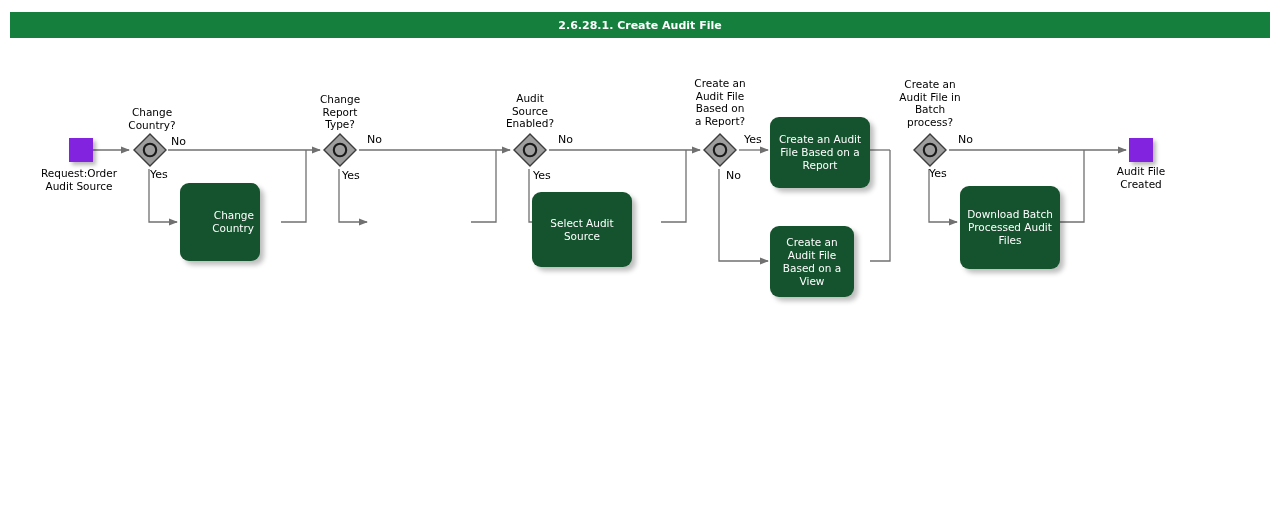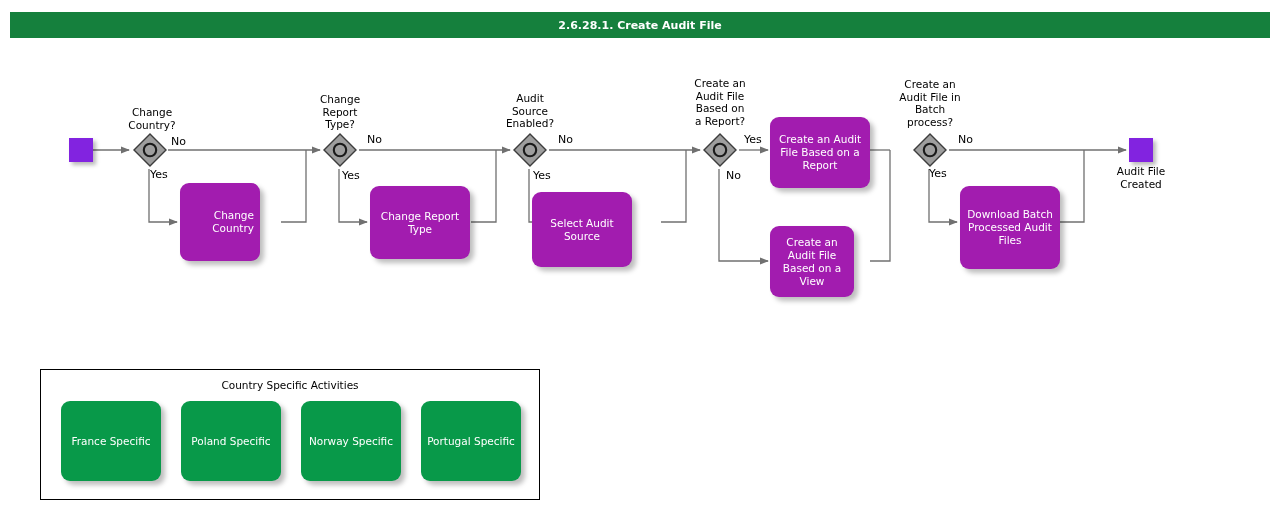--- a/index.html
+++ b/index.html
@@ -63,21 +63,21 @@
   
   .event {
     width: 24px;
     height: 24px;
     background: #8223e0;
     box-shadow: 3px 3px 4px rgba(0,0,0,0.28);
   }
 
   
   .task {
-    background: #a21caf;
+    background: #14532d;
     border-radius: 9px;
     box-shadow: 4px 4px 5px rgba(0,0,0,0.26);
     display: flex;
     align-items: center;
     justify-content: center;
     text-align: center;
     color: #ffffff;
     font-size: 10.5px;
     line-height: 13px;
     font-family: "DejaVu Sans", sans-serif;
@@ -200,20 +200,22 @@
 
       <path d="M 870 150 L 890 150 L 890 150"></path>
 
       <path d="M 870 261 L 890 261 L 890 150"></path>
 
       <path d="M 1059 222 L 1084 222 L 1084 150"></path>
     </g>
   </svg>
 
   <div class="node event" style="left:69px; top:138px;"></div>
+  <div class="label" style="left:19px; top:167px; width:120px;">Request:Order
+Audit Source</div>
 
   <div class="node gateway" style="left:133px; top:133px;">
     <svg width="34" height="34" viewBox="0 0 34 34" xmlns="http://www.w3.org/2000/svg">
       <polygon points="17,1 33,17 17,33 1,17" fill="#9e9e9e" stroke="#3c3c3c" stroke-width="1.4"></polygon>
       <circle cx="17" cy="17" r="6.2" fill="#9e9e9e" stroke="#1a1a1a" stroke-width="2.1"></circle>
     </svg>
   </div>
   <div class="label" style="left:100px; top:106px; width:104px;">Change
 Country?</div>
   <div class="edge-label" style="left:171px; top:136px;">No</div>
@@ -227,22 +229,20 @@
       <polygon points="17,1 33,17 17,33 1,17" fill="#9e9e9e" stroke="#3c3c3c" stroke-width="1.4"></polygon>
       <circle cx="17" cy="17" r="6.2" fill="#9e9e9e" stroke="#1a1a1a" stroke-width="2.1"></circle>
     </svg>
   </div>
   <div class="label" style="left:290px; top:93px; width:100px;">Change
 Report
 Type?</div>
   <div class="edge-label" style="left:367px; top:134px;">No</div>
   <div class="edge-label" style="left:342px; top:170px;">Yes</div>
 
-  <div class="node task" style="left:370px; top:186px; width:100px; height:73px;">Change Report
-Type</div>
 
   <div class="node gateway" style="left:513px; top:133px;">
     <svg width="34" height="34" viewBox="0 0 34 34" xmlns="http://www.w3.org/2000/svg">
       <polygon points="17,1 33,17 17,33 1,17" fill="#9e9e9e" stroke="#3c3c3c" stroke-width="1.4"></polygon>
       <circle cx="17" cy="17" r="6.2" fill="#9e9e9e" stroke="#1a1a1a" stroke-width="2.1"></circle>
     </svg>
   </div>
   <div class="label" style="left:478px; top:92px; width:104px;">Audit
 Source
 Enabled?</div>
@@ -287,21 +287,14 @@
   <div class="edge-label" style="left:929px; top:168px;">Yes</div>
 
   <div class="node task" style="left:960px; top:186px; width:100px; height:83px;">Download Batch
 Processed Audit
 Files</div>
 
   <div class="node event" style="left:1129px; top:138px;"></div>
   <div class="label" style="left:1081px; top:165px; width:120px;">Audit File
 Created</div>
 
-  <div id="group-box">
-    <div class="group-title">Country Specific Activities</div>
-    <div class="country-task" style="left:20px;">France Specific</div>
-    <div class="country-task" style="left:140px;">Poland Specific</div>
-    <div class="country-task" style="left:260px;">Norway Specific</div>
-    <div class="country-task" style="left:380px;">Portugal Specific</div>
-  </div>
 
 </div>
 
 </body></html>

